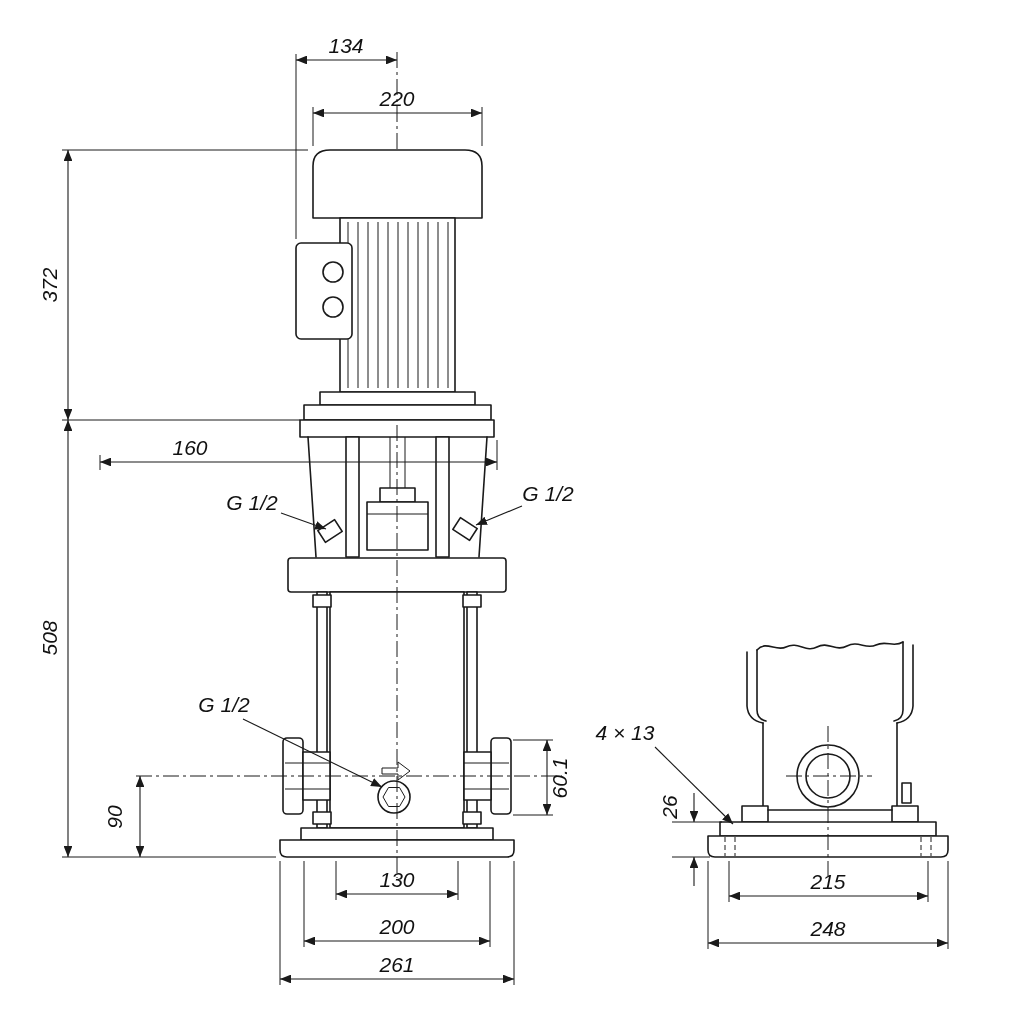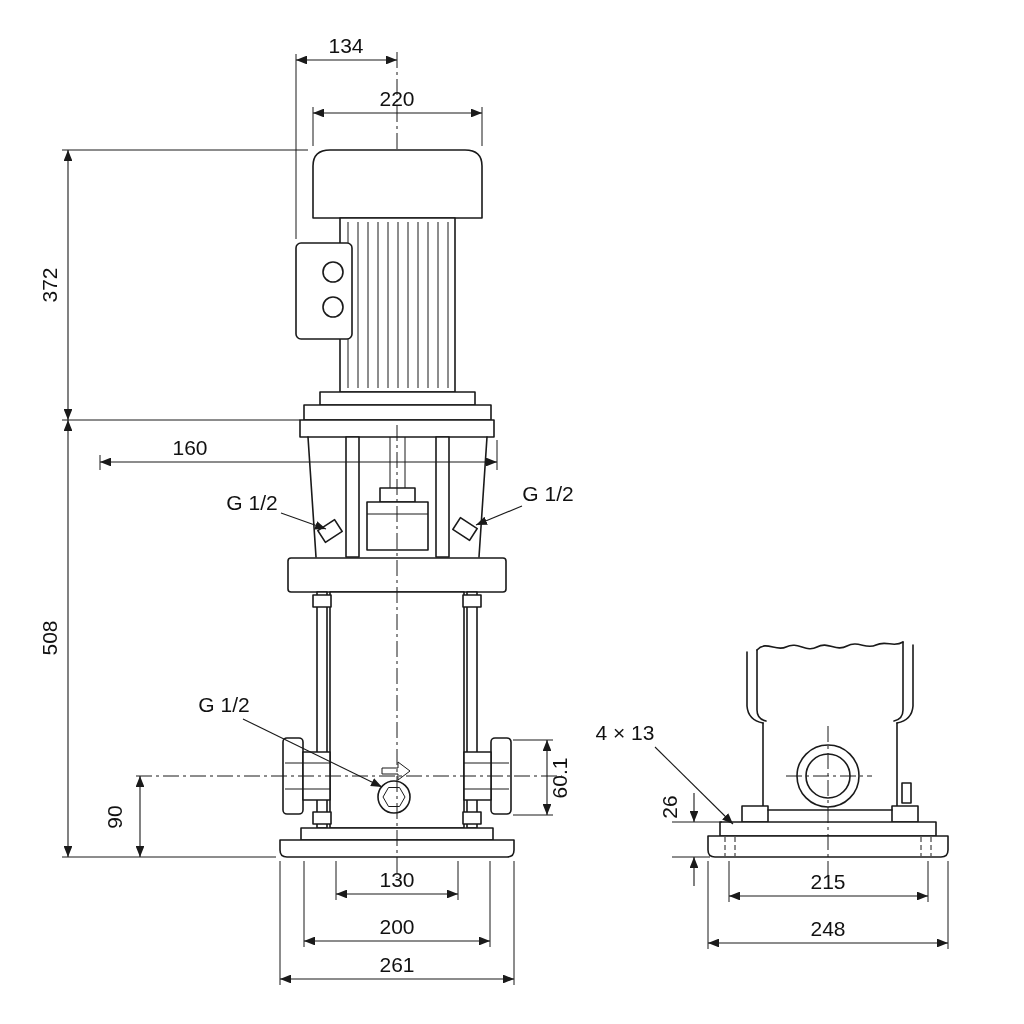--- a/index.html
+++ b/index.html
@@ -1,16 +1,16 @@
 <!DOCTYPE html>
 <html><head>
 <meta charset="utf-8">
 <style>
   html,body{margin:0;padding:0;background:#ffffff;}
-  .stage{width:1024px;height:1024px;background:#ffffff;position:relative;overflow:hidden;}
+  .stage{width:1024px;height:1024px;background:#ffffff;position:relative;overflow:hidden;font-style:italic;}
   svg{display:block;}
   .obj{fill:none;stroke:#1a1a1a;stroke-width:1.6;stroke-linejoin:round;stroke-linecap:round;}
   .objf{fill:#ffffff;stroke:#1a1a1a;stroke-width:1.6;stroke-linejoin:round;}
   .thin{fill:none;stroke:#1a1a1a;stroke-width:1;}
   .dl{fill:none;stroke:#1a1a1a;stroke-width:1.1;}
   .ext{fill:none;stroke:#1a1a1a;stroke-width:1;}
   .cl{fill:none;stroke:#1a1a1a;stroke-width:1;stroke-dasharray:16 4 3 4;}
   .hid{fill:none;stroke:#1a1a1a;stroke-width:1;stroke-dasharray:5 3;}
   .dimtext{font-family:"Liberation Sans",sans-serif;font-size:21px;fill:#111111;}
 </style>

